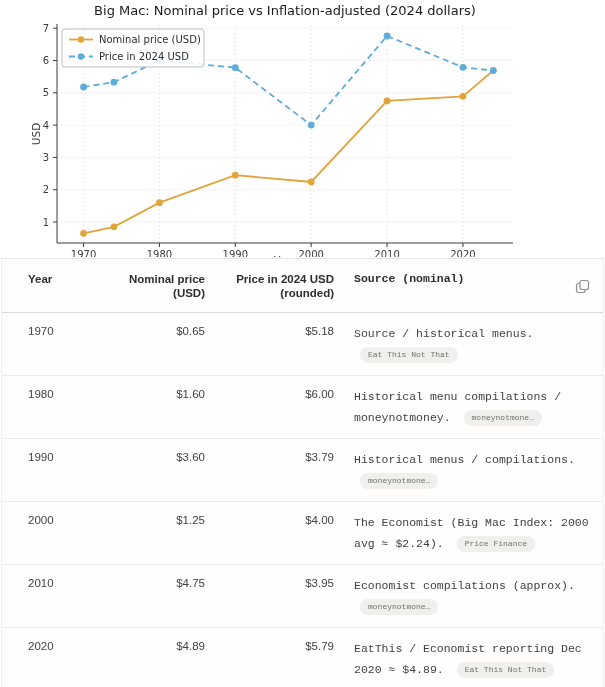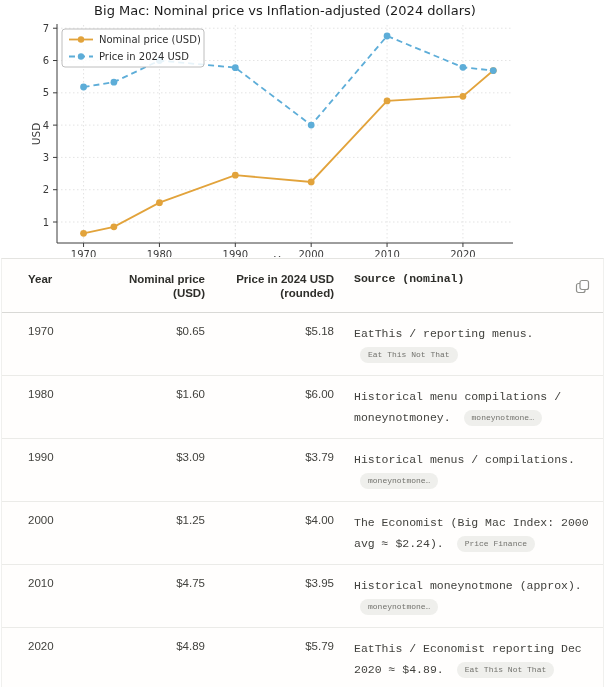--- a/index.html
+++ b/index.html
@@ -196,50 +196,50 @@
         <th class="h-adjusted"><span>Price in 2024 USD
 (rounded)</span></th>
         <th class="h-source">Source (nominal)</th>
       </tr>
     </thead>
     <tbody id="table-body">
     <tr>
       <td class="year">1970</td>
       <td class="nominal">$0.65</td>
       <td class="adjusted">$5.18</td>
-      <td class="source"><span class="src-text">EatThis / reporting menus. </span><span class="badge">Eat This Not That</span></td>
+      <td class="source"><span class="src-text">Source / historical menus. </span><span class="badge">Eat This Not That</span></td>
     </tr>
 
 
     <tr>
       <td class="year">1980</td>
       <td class="nominal">$1.60</td>
       <td class="adjusted">$6.00</td>
       <td class="source"><span class="src-text">Historical menu compilations / moneynotmoney. </span><span class="badge">moneynotmone…</span></td>
     </tr>
 
     <tr>
       <td class="year">1990</td>
-      <td class="nominal">$3.09</td>
+      <td class="nominal">$3.60</td>
       <td class="adjusted">$3.79</td>
       <td class="source"><span class="src-text">Historical menus / compilations. </span><span class="badge">moneynotmone…</span></td>
     </tr>
 
     <tr>
       <td class="year">2000</td>
       <td class="nominal">$1.25</td>
       <td class="adjusted">$4.00</td>
       <td class="source"><span class="src-text">The Economist (Big Mac Index: 2000 avg ≈ $2.24). </span><span class="badge">Price Finance</span></td>
     </tr>
 
     <tr>
       <td class="year">2010</td>
       <td class="nominal">$4.75</td>
       <td class="adjusted">$3.95</td>
-      <td class="source"><span class="src-text">Historical moneynotmone (approx). </span><span class="badge">moneynotmone…</span></td>
+      <td class="source"><span class="src-text">Economist compilations (approx). </span><span class="badge">moneynotmone…</span></td>
     </tr>
 
     <tr>
       <td class="year">2020</td>
       <td class="nominal">$4.89</td>
       <td class="adjusted">$5.79</td>
       <td class="source"><span class="src-text">EatThis / Economist reporting Dec 2020 ≈ $4.89. </span><span class="badge">Eat This Not That</span></td>
     </tr>
 
   </tbody>

